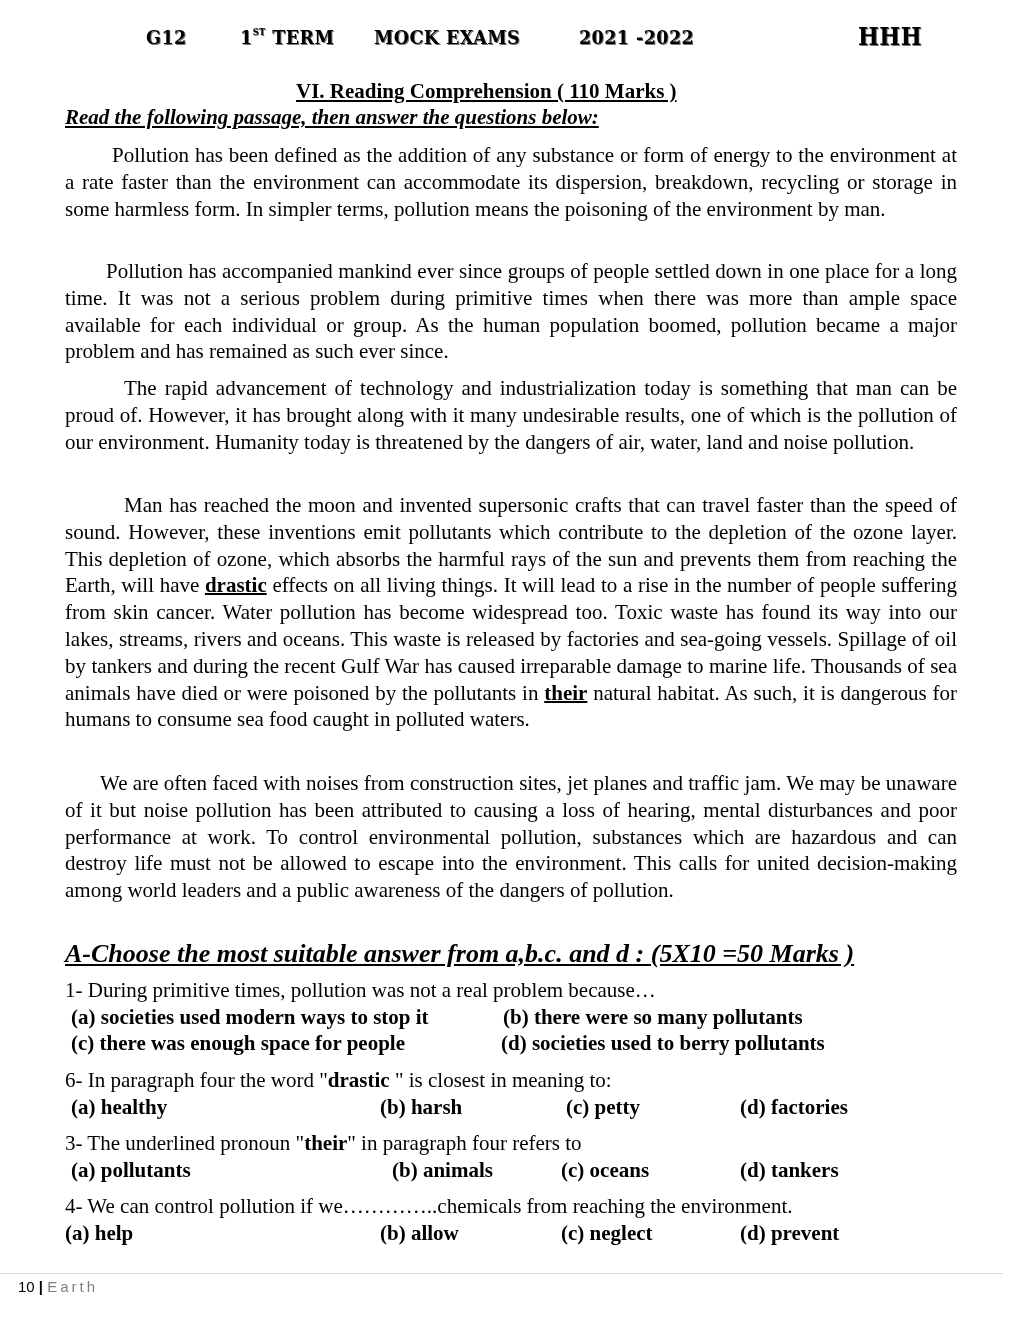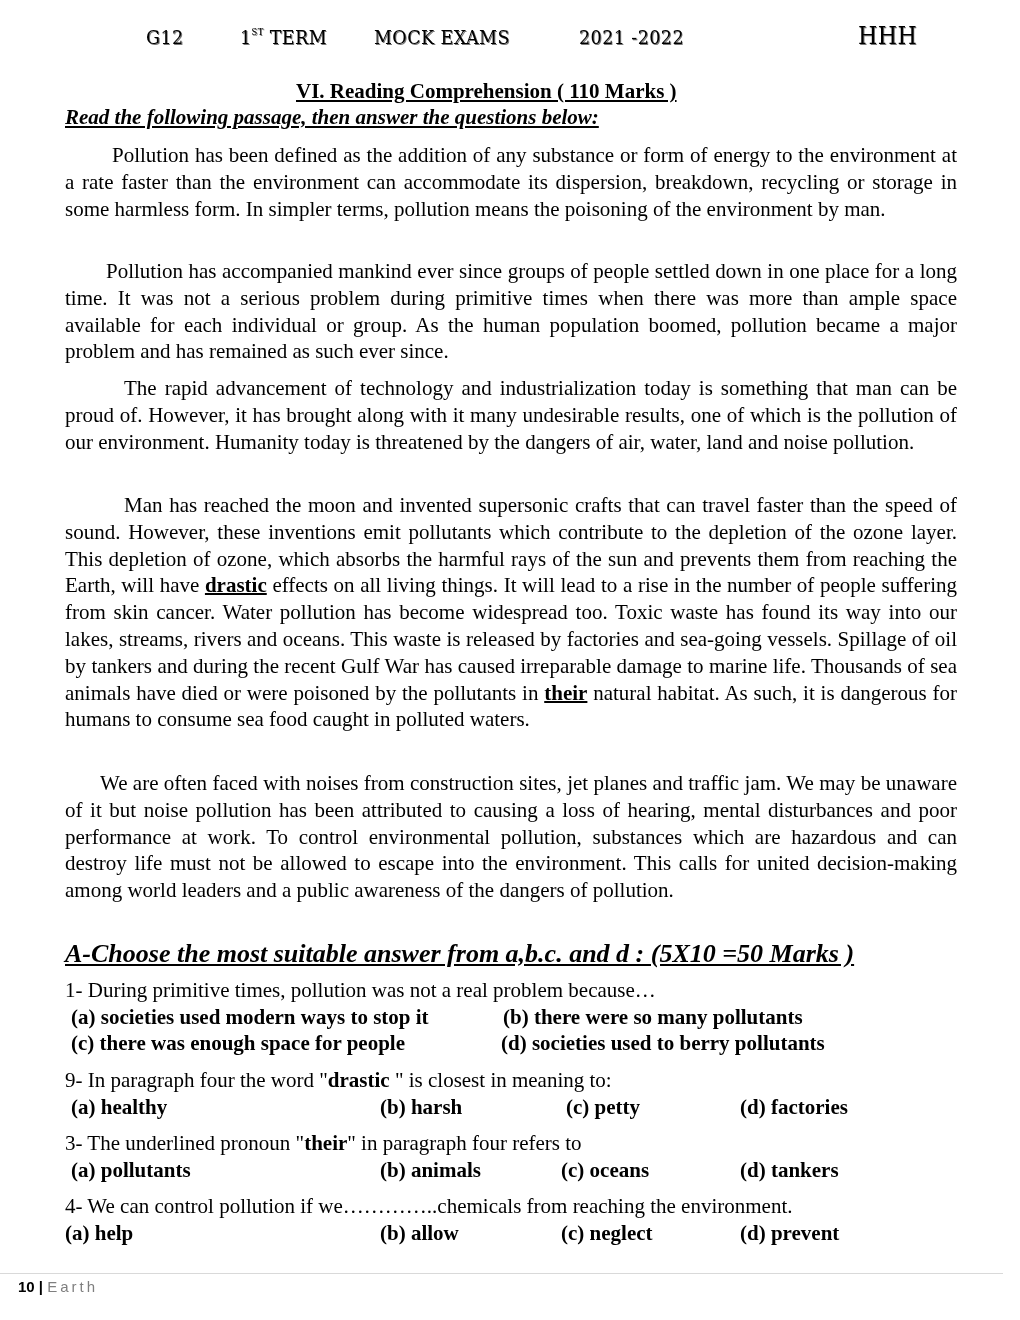--- a/index.html
+++ b/index.html
@@ -1,20 +1,20 @@
 <!DOCTYPE html>
 <html><head>
   <meta charset="utf-8">
   <style>
     html, body { margin: 0; padding: 0; background: #ffffff; }
     body { width: 1020px; height: 1320px; position: relative; overflow: hidden; color: #000; }
     .page { position: absolute; left: 0; top: 0; width: 1020px; height: 1320px; }
 
     .header { position: absolute; top: 26px; left: 0; width: 812px; height: 30px;
-      font-family: "DejaVu Serif", serif; font-weight: normal; font-size: 19px;
+      font-family: "DejaVu Serif", serif; font-weight: bold; font-size: 19px;
       text-shadow: 1px 1px 0 #777; letter-spacing: 0.5px; }
     .header span { position: absolute; top: 0; white-space: nowrap; transform: scaleX(0.92); transform-origin: left; }
     .header sup { font-size: 9px; vertical-align: 9px; }
     .hdr-hhh { font-size: 24px; top: -4px !important; }
 
     .serif { font-family: "Liberation Serif", serif; }
     .sec-title { position: absolute; top: 79px; left: 296px; font-size: 21px; font-weight: bold;
       text-decoration: underline; white-space: nowrap; text-align: right; }
     .instr { position: absolute; top: 105px; left: 65px; font-size: 21px; font-weight: bold; font-style: italic;
       text-decoration: underline; white-space: nowrap; }
@@ -24,21 +24,21 @@
     .para b.u { text-decoration: underline; text-decoration-thickness: 2px; }
 
     .secA { position: absolute; top: 939px; left: 65px; font-size: 26px; font-weight: bold; font-style: italic;
       text-decoration: underline; white-space: nowrap; }
 
     .q { position: absolute; left: 65px; font-size: 21px; white-space: nowrap; }
     .opt { position: absolute; font-size: 21px; font-weight: bold; white-space: nowrap; }
 
     .footer-line { position: absolute; top: 1273px; left: 0; width: 1003px; height: 1px; background: #d9d9d9; }
     .footer { position: absolute; top: 1278px; left: 18px; font-family: "Liberation Sans", sans-serif; font-size: 15px; white-space: nowrap; }
-    .footer .pnum { font-weight: bold; }
+    .footer .pnum { font-weight: normal; }
     .footer .sep { font-weight: bold; }
     .footer .plabel { color: #7f7f7f; letter-spacing: 3px; }
   </style>
 </head>
 <body>
 
 <div class="page">
 
   <div class="header">
     <span style="left:146px">G12</span>
@@ -58,29 +58,29 @@
   <div class="para serif" style="top:770px; text-indent:35px">We are often faced with noises from construction sites, jet planes and traffic jam. We may be unaware of it but noise pollution has been attributed to causing a loss of hearing, mental disturbances and poor performance at work. To control environmental pollution, substances which are hazardous and can destroy life must not be allowed to escape into the environment. This calls for united decision-making among world leaders and a public awareness of the dangers of pollution.</div>
 
   <div class="secA serif">A-Choose  the most suitable answer from a,b.c. and d : (5X10 =50 Marks )</div>
 
   <div class="q serif" style="top:978px">1- During primitive times, pollution was not a real problem because…</div>
   <div class="opt serif" style="top:1005px; left:71px">(a) societies used modern ways to stop it</div>
   <div class="opt serif" style="top:1005px; left:503px">(b) there were so many pollutants</div>
   <div class="opt serif" style="top:1031px; left:71px">(c) there was enough space for people</div>
   <div class="opt serif" style="top:1031px; left:501px">(d)  societies used to berry pollutants</div>
 
-  <div class="q serif" style="top:1068px"><span>9- In paragraph four the word "</span><b>drastic</b><span> "  is closest in meaning to:</span></div>
+  <div class="q serif" style="top:1068px"><span>6- In paragraph four the word "</span><b>drastic</b><span> "  is closest in meaning to:</span></div>
   <div class="opt serif" style="top:1095px; left:71px">(a) healthy</div>
   <div class="opt serif" style="top:1095px; left:380px">(b) harsh</div>
   <div class="opt serif" style="top:1095px; left:566px">(c) petty</div>
   <div class="opt serif" style="top:1095px; left:740px">(d) factories</div>
 
   <div class="q serif" style="top:1131px"><span>3- The underlined pronoun "</span><b>their</b><span>" in paragraph four refers to</span></div>
   <div class="opt serif" style="top:1158px; left:71px">(a) pollutants</div>
-  <div class="opt serif" style="top:1158px; left:380px">(b) animals</div>
+  <div class="opt serif" style="top:1158px; left:392px">(b) animals</div>
   <div class="opt serif" style="top:1158px; left:561px">(c) oceans</div>
   <div class="opt serif" style="top:1158px; left:740px">(d) tankers</div>
 
   <div class="q serif" style="top:1194px">4- We can control pollution if we…………..chemicals from reaching the environment.</div>
   <div class="opt serif" style="top:1221px; left:65px">(a)  help</div>
   <div class="opt serif" style="top:1221px; left:380px">(b) allow</div>
   <div class="opt serif" style="top:1221px; left:561px">(c) neglect</div>
   <div class="opt serif" style="top:1221px; left:740px">(d) prevent</div>
 
   <div class="footer-line"></div>

